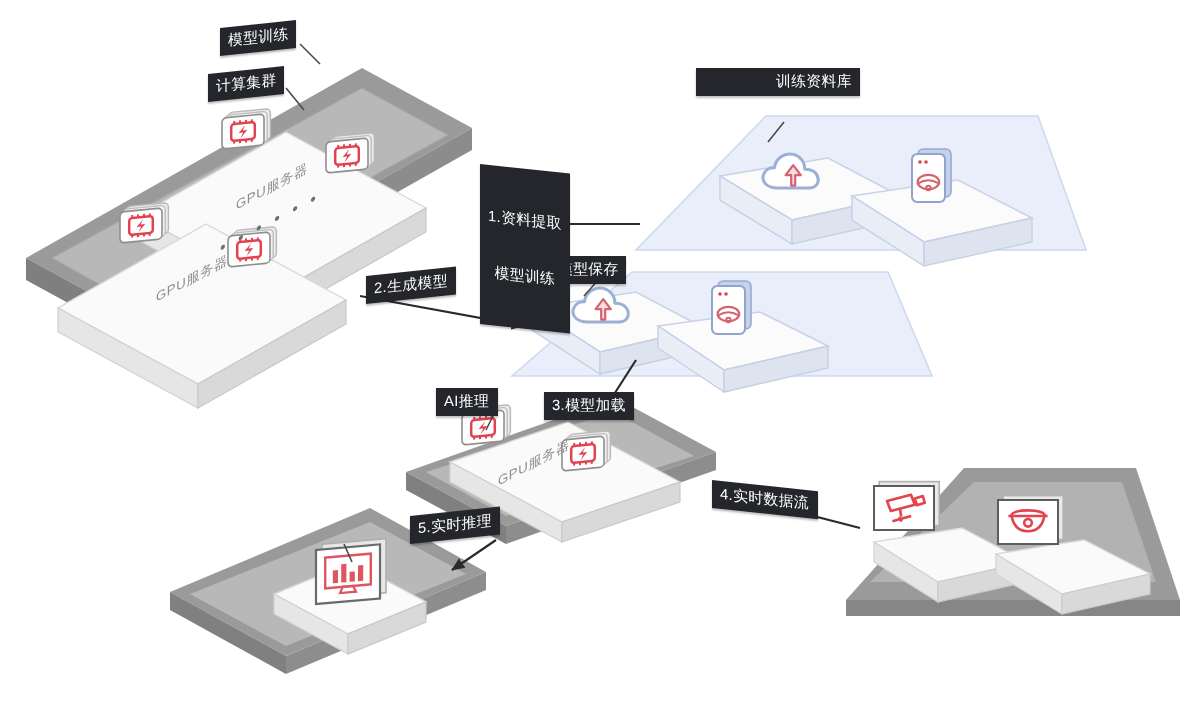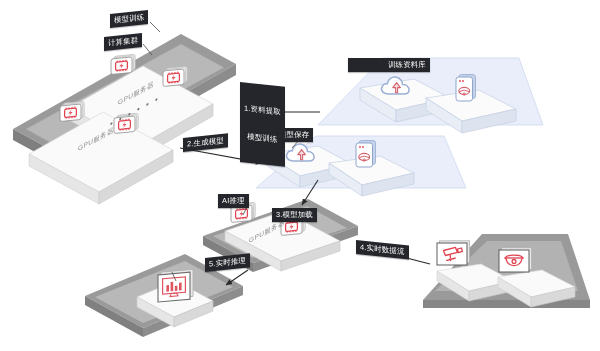--- a/index.html
+++ b/index.html
@@ -302,35 +302,35 @@
   <div class="tag" style="left:110px; top:14px; transform: skewY(-6deg);">模型训练</div>
 
   <div class="tag" style="left:104px; top:37px; transform: skewY(-6deg);">计算集群</div>
 
   <div class="srv-label" style="left:118px; top:99px; transform: skewY(-28deg);">GPU服务器</div>
 
   <div class="srv-label" style="left:78px; top:145px; transform: skewY(-28deg);">GPU服务器</div>
 
   <div class="dots" style="left:110px; top:120px; transform: skewY(-28deg);">• • • • • •</div>
 
-  <div class="tag" style="left:348px; top:58px;padding-left:40px;">训练资料库</div>
+  <div class="tag" style="left:348px; top:34px;padding-left:40px;">训练资料库</div>
 
   <div class="tag" style="left:275px; top:128px;">模型保存</div>
 
   <div class="tag" style="left:218px; top:194px;">AI推理</div>
 
   <div class="srv-label" style="left:249px; top:237px; transform: skewY(-28deg);">GPU服务器</div>
 
 
   <div class="tag two" style="left:240px; top:82px; transform: skewY(6deg);">
     <div>1.资料提取</div>
     <div>模型训练</div>
   </div>
 
   <div class="tag" style="left:183px; top:138px; transform: skewY(-6deg);">2.生成模型</div>
 
-  <div class="tag" style="left:272px; top:196px;margin-top:12px;">3.模型加载</div>
+  <div class="tag" style="left:272px; top:196px;">3.模型加载</div>
 
   <div class="tag" style="left:356px; top:240px; transform: skewY(6deg);">4.实时数据流</div>
 
   <div class="tag" style="left:205px; top:258px; transform: skewY(-6deg);">5.实时推理</div>
 
 </div>
 
 </body></html>

